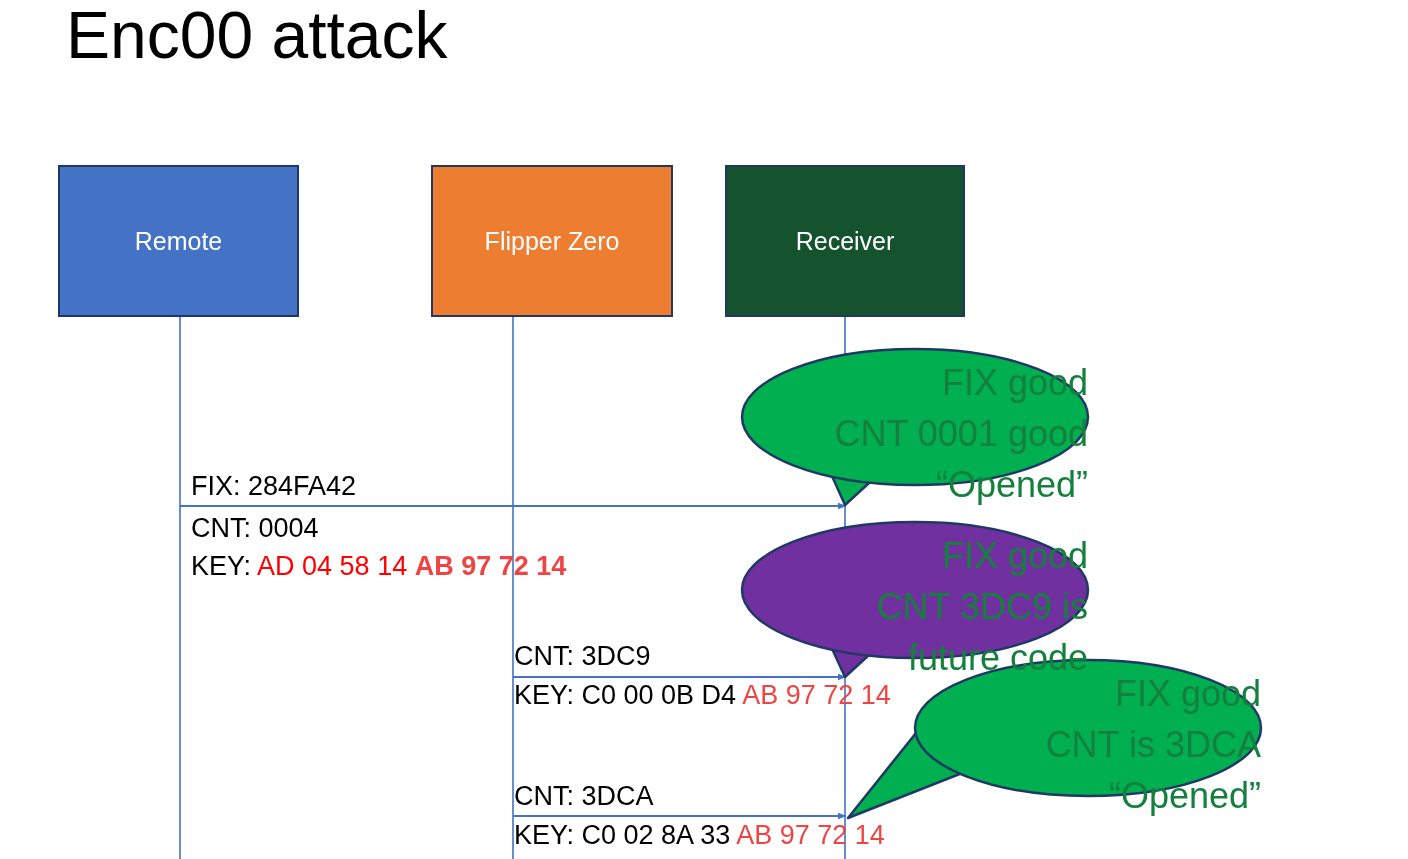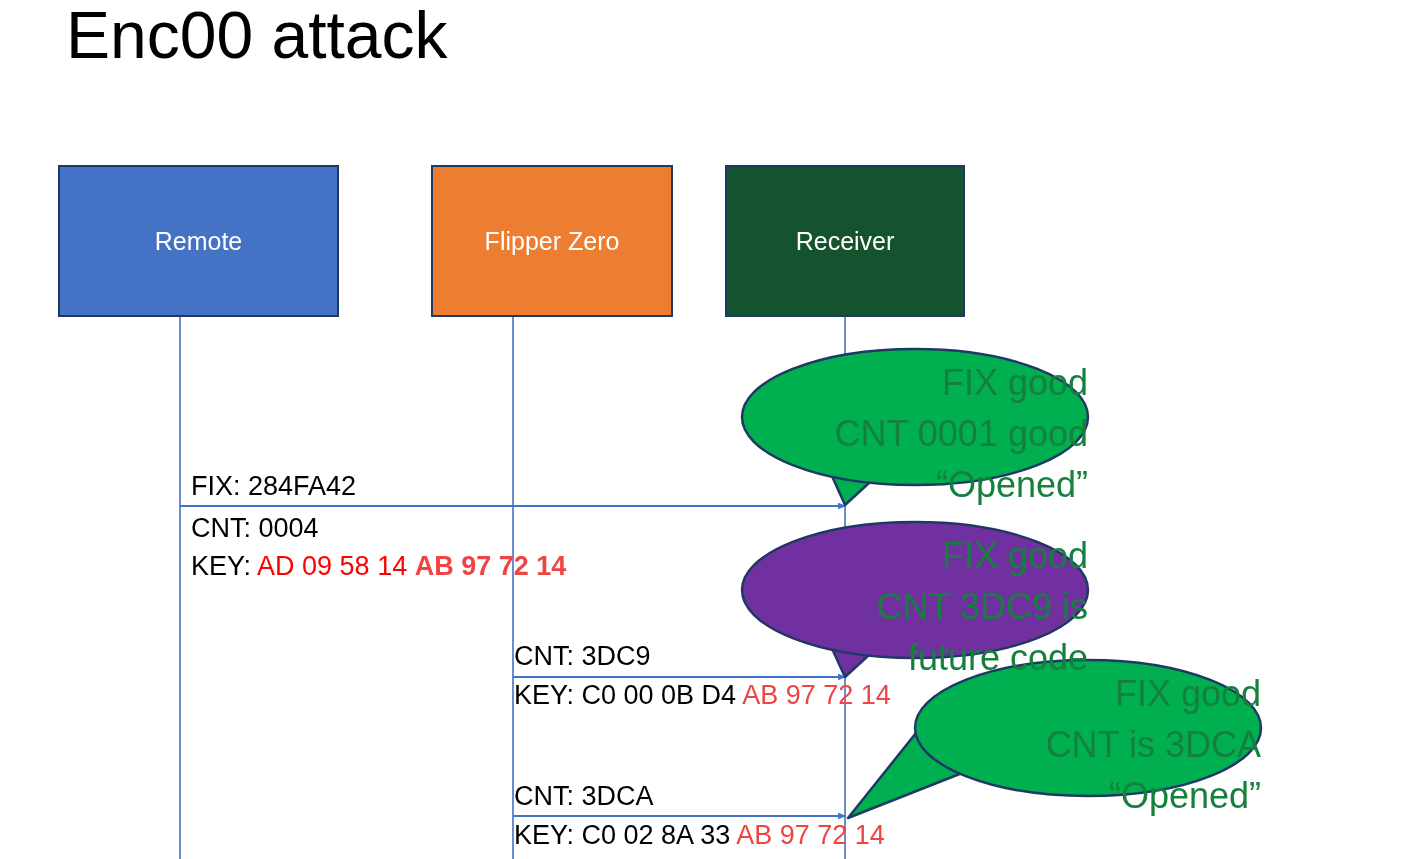--- a/index.html
+++ b/index.html
@@ -33,21 +33,21 @@
     position: absolute;
     border: 2px solid #1F3864;
     box-sizing: border-box;
     display: flex;
     align-items: center;
     justify-content: center;
     color: #ffffff;
     font-size: 25px;
     font-weight: 400;
   }
-  #actor-remote   { left: 58px;  top: 165px; width: 281px; height: 152px; background: #4472C4; }
+  #actor-remote   { left: 58px;  top: 165px; width: 241px; height: 152px; background: #4472C4; }
   #actor-flipper  { left: 391px; top: 165px; width: 242px; height: 152px; background: #ED7D31; margin-left: 40px; }
   #actor-receiver { left: 725px; top: 165px; width: 240px; height: 152px; background: #14532d; }
 
   
   #diagram-svg {
     position: absolute;
     left: 0;
     top: 0;
     width: 1408px;
     height: 859px;
@@ -122,21 +122,21 @@
 
 <div id="actor-receiver" class="actor-box">
   <span>Receiver</span>
 </div>
 
 <div class="msg-label" style="left:191px; top:473px;">FIX: 284FA42</div>
 
 <div class="msg-label" style="left:191px; top:515px;">CNT: 0004</div>
 
 <div class="msg-label" style="left:191px; top:553px;">
-  <span>KEY: </span><span class="k-red">AD 09 58 14</span><span>&nbsp;</span><span class="k-green k-bold">AB 97 72 14</span>
+  <span>KEY: </span><span class="k-red">AD 04 58 14</span><span>&nbsp;</span><span class="k-green k-bold">AB 97 72 14</span>
 </div>
 
 <div class="msg-label" style="left:514px; top:643px;">CNT: 3DC9</div>
 
 <div class="msg-label" style="left:514px; top:682px;">
   <span>KEY: C0 00 0B D4 </span><span class="k-green">AB 97 72 14</span>
 </div>
 
 <div class="msg-label" style="left:514px; top:783px;">CNT: 3DCA</div>
 

